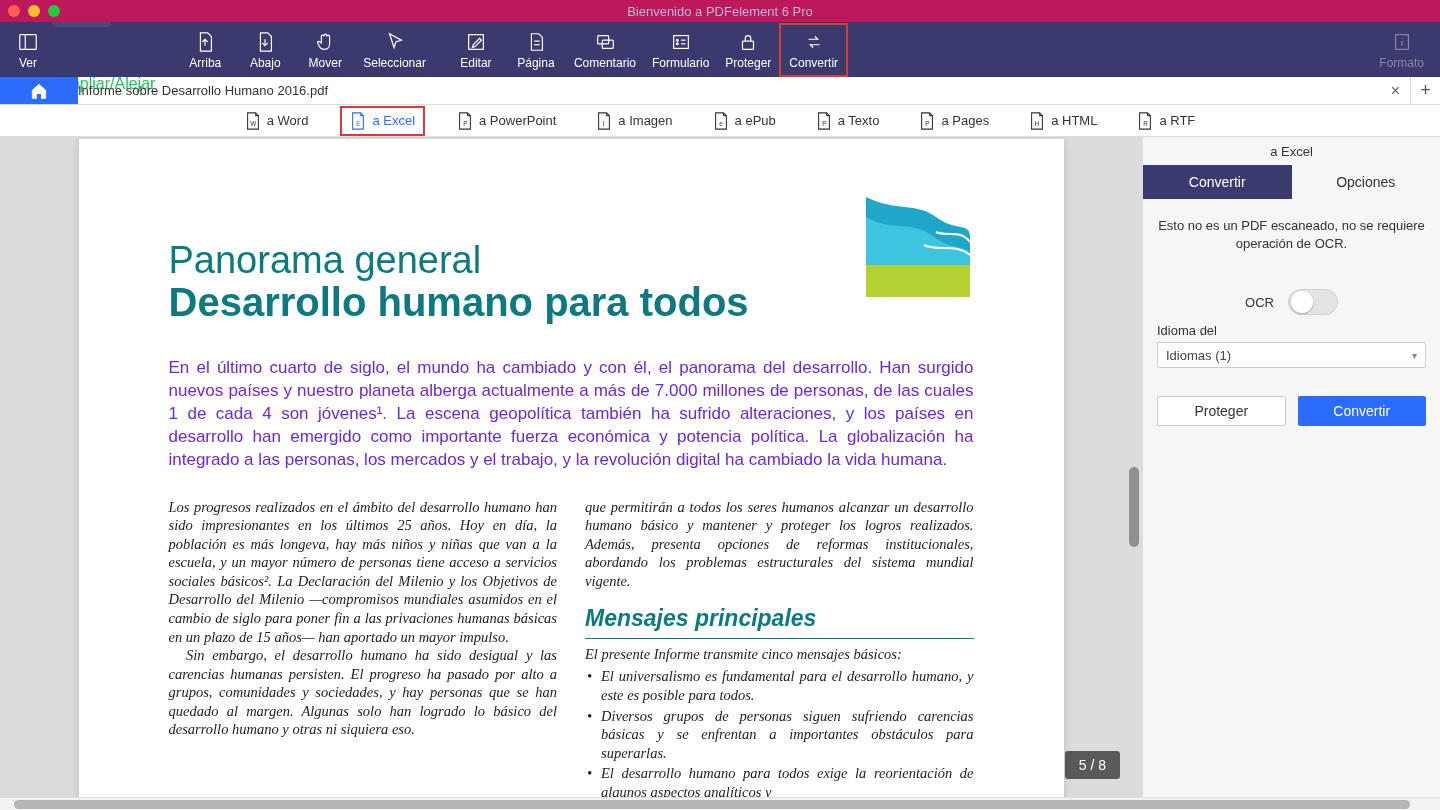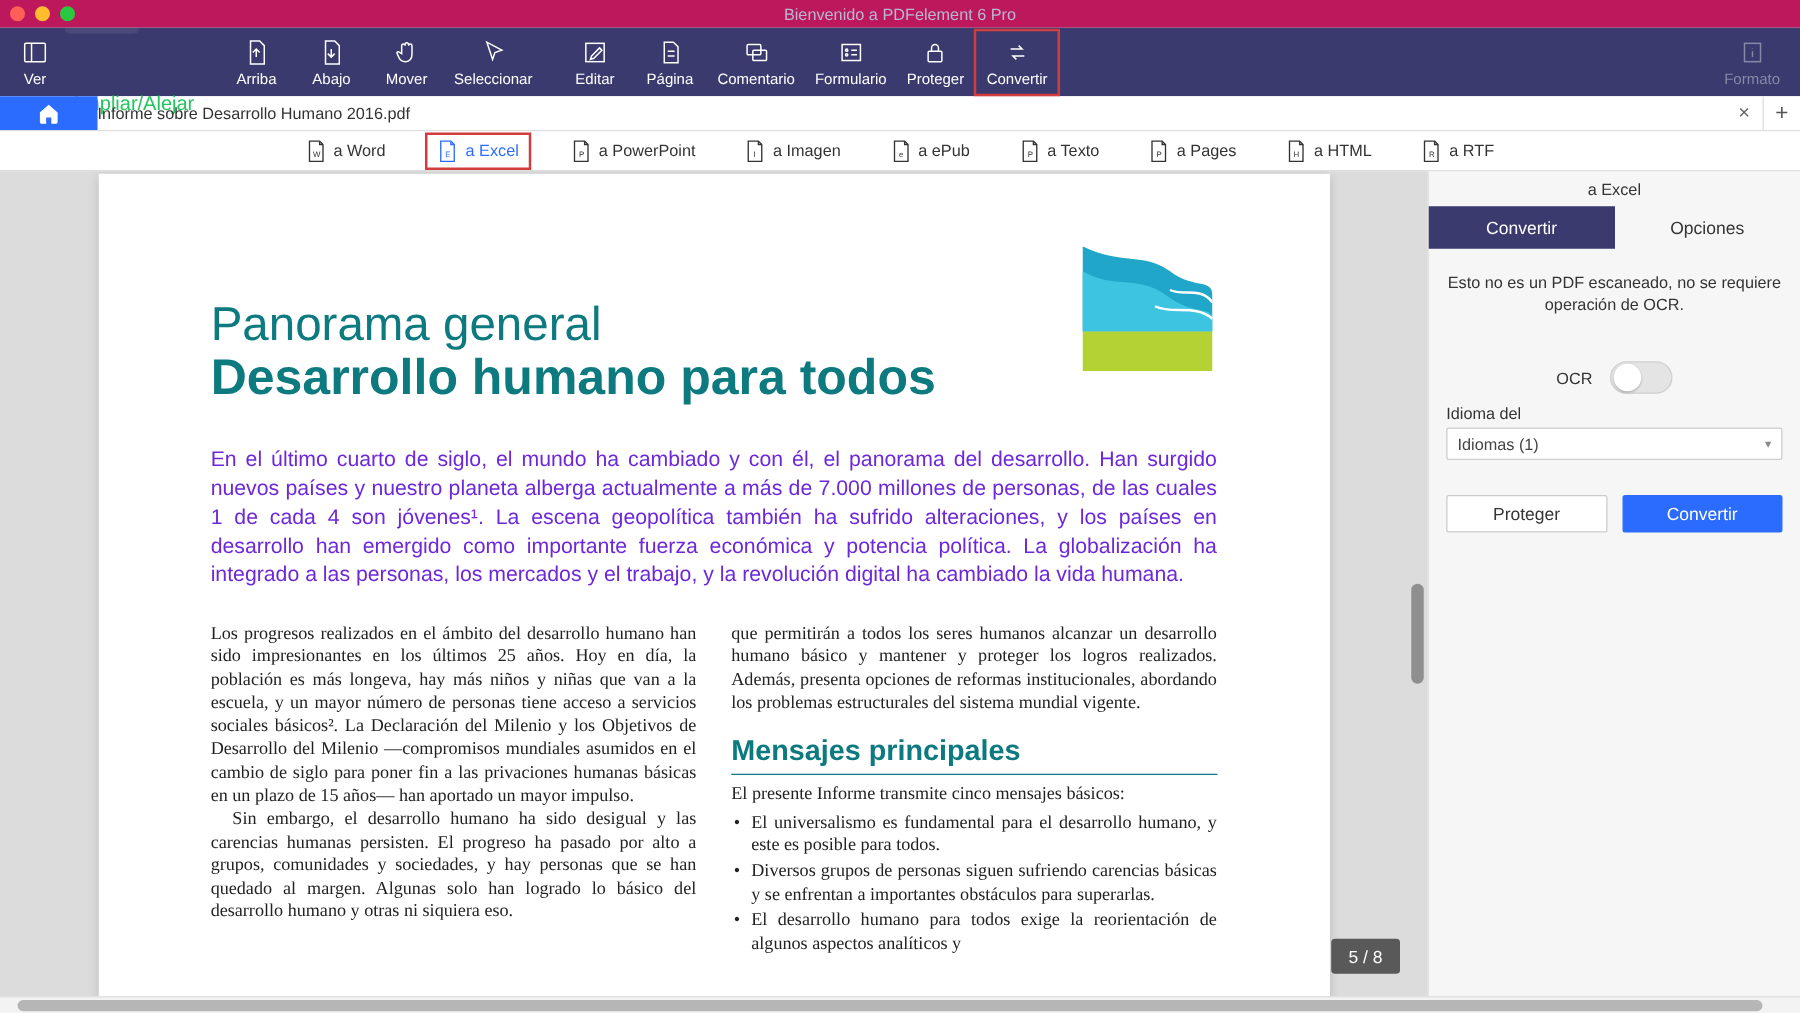--- a/index.html
+++ b/index.html
@@ -103,21 +103,21 @@
   box-shadow: 0 2px 8px rgba(0,0,0,0.15);
   position: relative;
 }
 .page-logo {
   position: absolute; top: 58px; right: 94px; width: 104px; height: 100px;
 }
 .page-h1 { font-family: "Helvetica Neue", sans-serif; color: #0d7a80; font-size: 38px; font-weight: 300; margin-top: 40px; }
 .page-h2 { font-family: "Helvetica Neue", sans-serif; color: #0d7a80; font-size: 40px; font-weight: 700; margin-top: -2px; }
 .page-intro { font-family: "Helvetica Neue", sans-serif; color: #6d28d9; font-size: 17px; line-height: 1.35; margin-top: 32px; text-align: justify; }
 .two-col { display: flex; gap: 28px; margin-top: 26px; font-family: Georgia, serif; font-size: 14.5px; line-height: 1.28; color: #222; }
-.col { flex: 1; text-align: justify; }
+.col { flex: 1; text-align: justify; font-style: italic; }
 .col p { margin-bottom: 0; }
 .col p.indent { text-indent: 1.2em; }
 .col h3 { font-family: "Helvetica Neue", sans-serif; color: #0d7a80; font-size: 23px; font-weight: 700; margin: 14px 0 6px; border-bottom: 1px solid #0d7a80; padding-bottom: 4px; }
 .col ul { list-style: none; padding: 0; margin-top: 4px; }
 .col li { position: relative; padding-left: 16px; margin-bottom: 2px; text-align: justify; }
 .col li::before { content: "•"; position: absolute; left: 2px; }
 .page-counter {
   position: absolute; bottom: 18px; right: 22px;
   background: rgba(60,60,60,0.82); color: #fff; font-size: 14px;
   padding: 6px 14px; border-radius: 3px;

